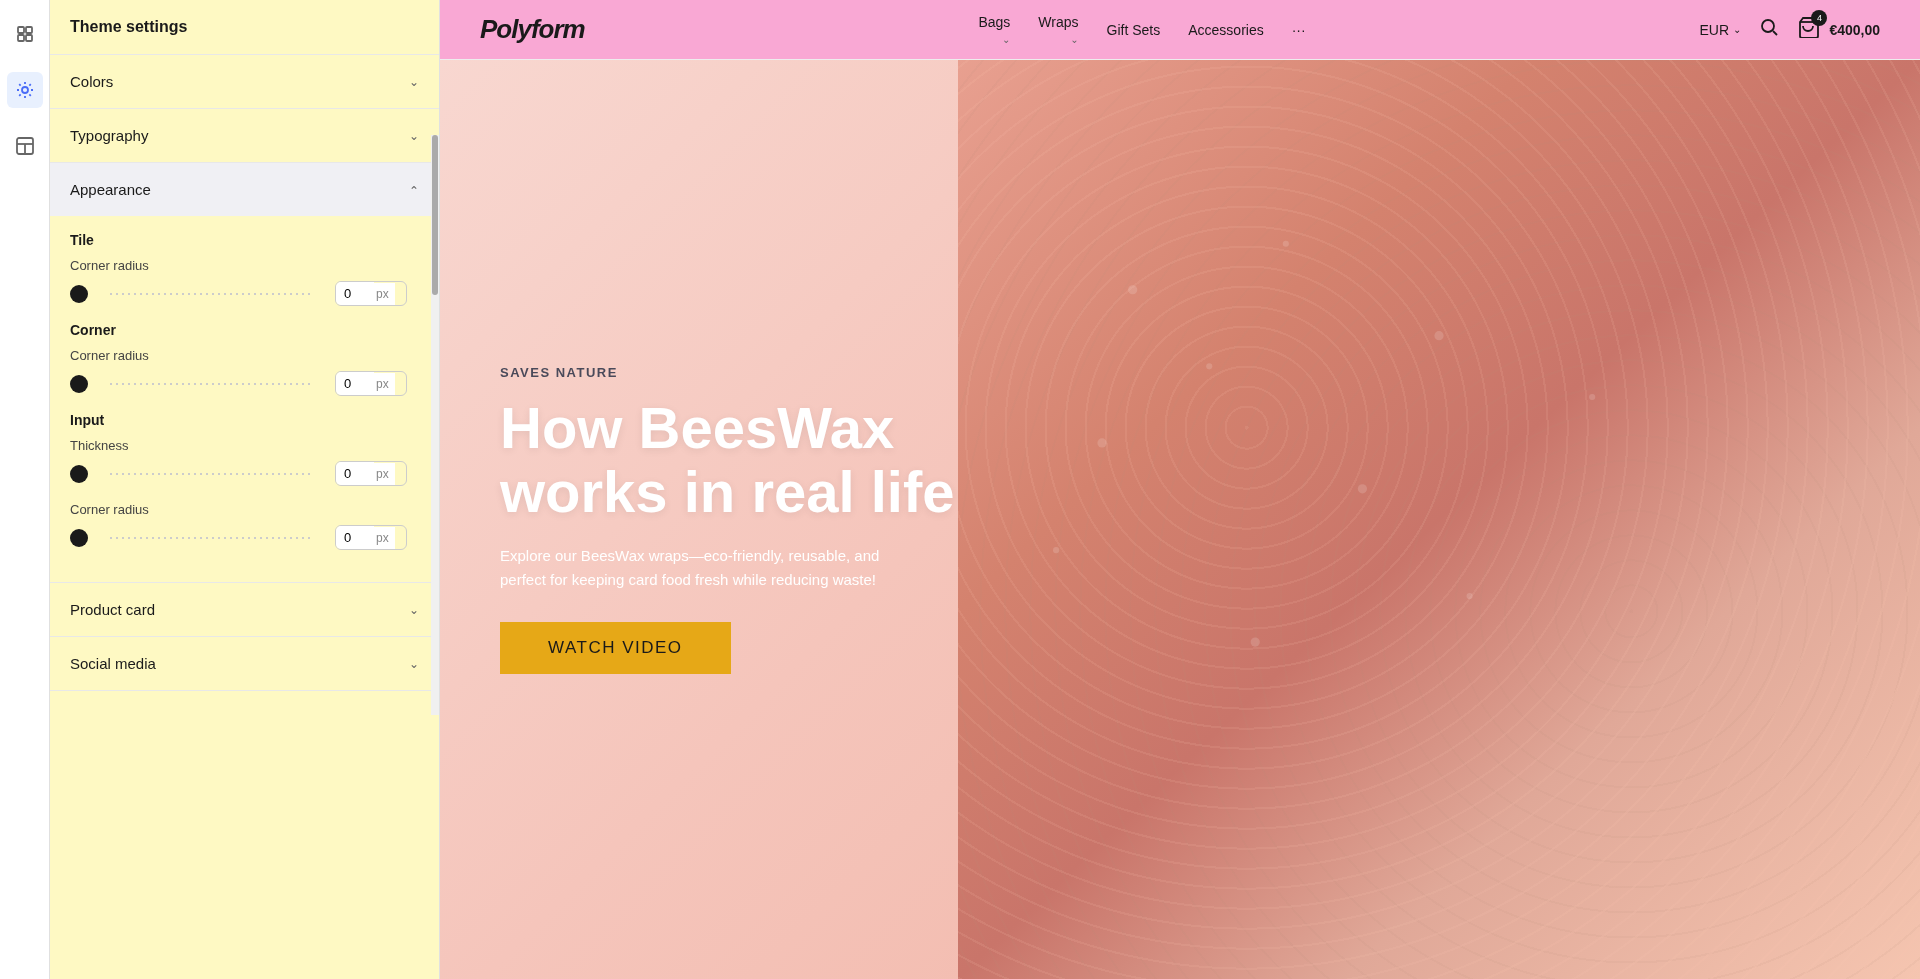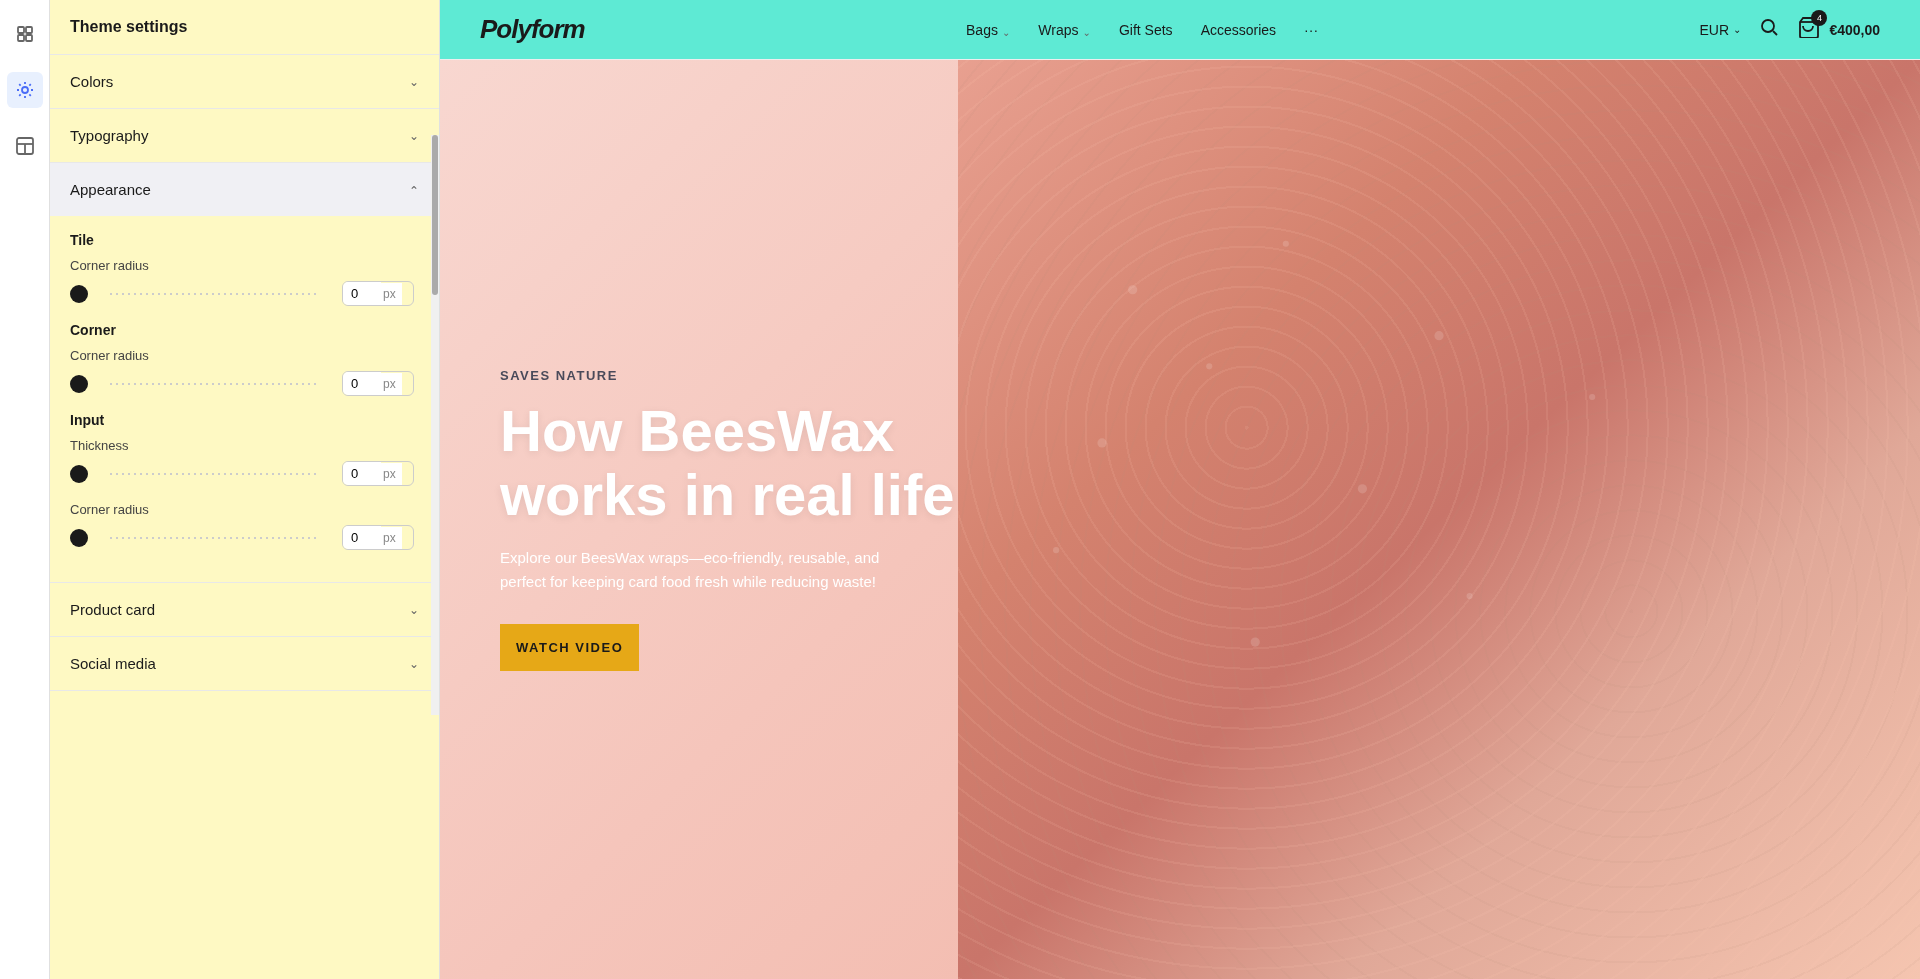--- a/index.html
+++ b/index.html
@@ -76,21 +76,21 @@
       background: #f0f0f4;
     }
     .chevron {
       font-size: 12px;
       color: #666;
       transition: transform 0.2s;
     }
     .chevron.up { transform: rotate(180deg); }
 
     .section-content {
-      padding: 0 25px 16px 20px;
+      padding: 0 32px 16px 20px;
     }
 
     .subsection-label {
       font-size: 14px;
       font-weight: 600;
       color: #1a1a1a;
       margin-top: 16px;
       margin-bottom: 10px;
     }
     .field-label {
@@ -169,21 +169,21 @@
     .preview-area {
       flex: 1;
       display: flex;
       flex-direction: column;
       overflow: hidden;
       background: #f5f5f5;
     }
 
     
     .store-header {
-      background: #5eead4;
+      background: #f9a8d4;
       padding: 14px 40px;
       display: flex;
       align-items: center;
       justify-content: space-between;
       border-bottom: 1px solid #eee;
       flex-shrink: 0;
     }
     .store-logo {
       font-size: 26px;
       font-weight: 800;
@@ -196,20 +196,21 @@
       gap: 28px;
       align-items: center;
     }
     .nav-item {
       font-size: 14px;
       color: #1a1a1a;
       cursor: pointer;
       display: flex;
       align-items: flex-end;
       gap: 4px;
+      flex-direction: column;
     }
     .nav-item .nav-arrow { font-size: 10px; color: #666; }
     .store-actions {
       display: flex;
       align-items: center;
       gap: 18px;
     }
     .currency-btn {
       display: flex;
       align-items: center;
@@ -282,24 +283,24 @@
     .hero-desc {
       font-size: 15px;
       color: #fff;
       line-height: 1.6;
       margin-bottom: 30px;
       max-width: 400px;
     }
     .hero-btn {
       background: #e6a817;
       color: #1a1a1a;
-      font-size: 13px;
-      font-weight: 700;
+      font-size: 17px;
+      font-weight: 400;
       letter-spacing: 1.5px;
-      padding: 16px 16px;
+      padding: 16px 48px;
       border: none;
       cursor: pointer;
       text-transform: uppercase;
     }
 
     
     .hero-image-area {
       position: absolute;
       right: 0;
       top: 0;

